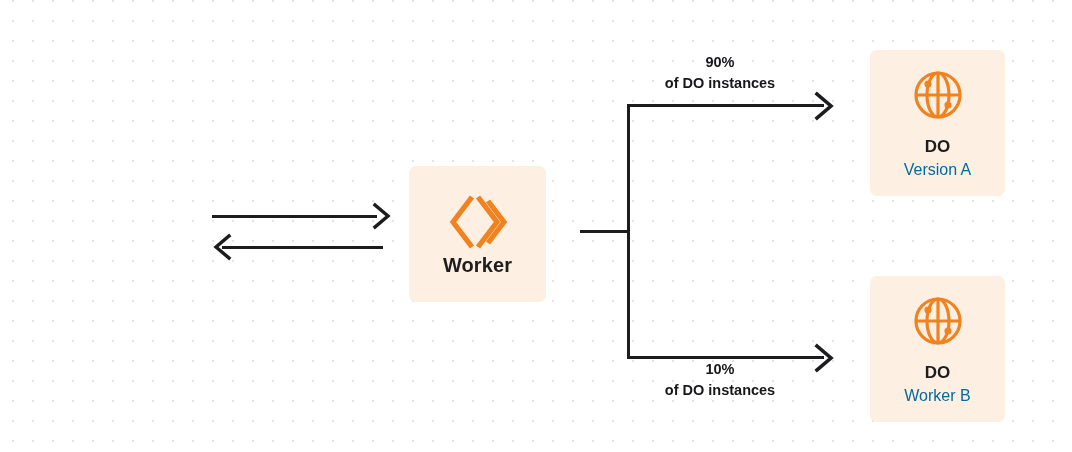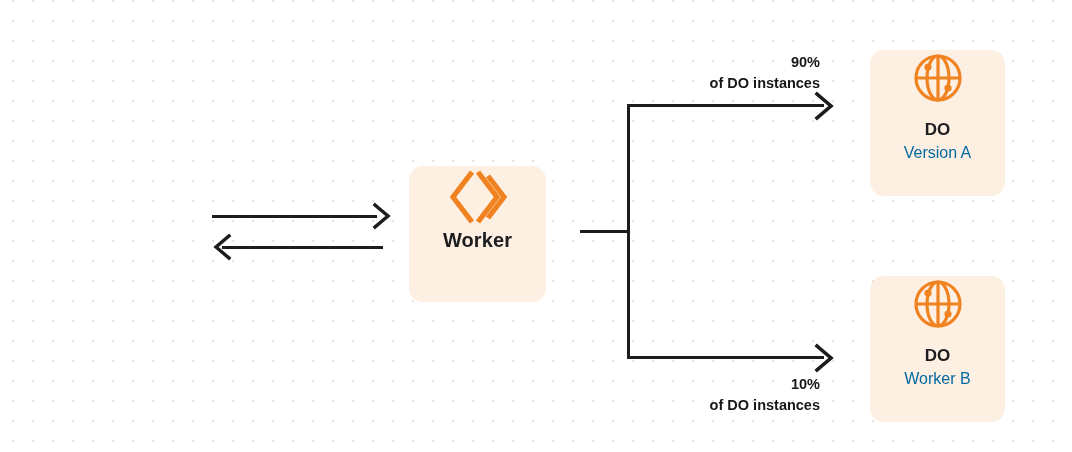--- a/index.html
+++ b/index.html
@@ -21,24 +21,25 @@
     background-color: #ffffff;
     background-image: radial-gradient(circle, #e3e3e6 1.1px, transparent 1.2px);
     background-size: 20px 20px;
     background-position: 3px 11px;
   }
 
   
   .node {
     position: absolute;
     box-sizing: border-box;
-    border-radius: 14px;
+    border-radius: 7px;
     display: flex;
     flex-direction: column;
     align-items: center;
+    justify-content: center;
   }
 
   .node-label {
     font-weight: bold;
     color: #1d1d1f;
     letter-spacing: 0.1px;
   }
 
   .node-sublabel {
     color: #0369a1;
@@ -103,21 +104,21 @@
 
   
   .chev {
     position: absolute;
     overflow: visible;
   }
 
   
   .edge-label {
     position: absolute;
-    text-align: right;
+    text-align: center;
     font-size: 14.5px;
     font-weight: bold;
     color: #17171a;
     line-height: 1.45;
     white-space: nowrap;
   }
   .edge-label .pct { display: block; }
   .edge-label .desc { display: block; }
 </style>
 </head>
@@ -160,21 +161,21 @@
   <div class="line h-line" style="left:627px; top:356px; width:197px;"></div>
   <svg class="chev" style="left:812px; top:344px;" width="28" height="28" viewBox="0 0 28 28">
     <polyline points="5,2 19,14 5,26" fill="none" stroke="#1c1c1e" stroke-width="3.6" stroke-linecap="square" stroke-linejoin="miter"></polyline>
   </svg>
 
   <div class="edge-label" style="left:620px; top:52px; width:200px;">
     <span class="pct">90%</span>
     <span class="desc">of DO instances</span>
   </div>
 
-  <div class="edge-label" style="left:620px; top:374px; width:200px;">
+  <div class="edge-label" style="left:620px; top:359px; width:200px;">
     <span class="pct">10%</span>
     <span class="desc">of DO instances</span>
   </div>
 
   <div class="node do-node" id="do-a-node">
     <svg class="globe-icon" width="56" height="56" viewBox="0 0 56 56">
       <g fill="none" stroke="#f0821f" stroke-width="3.2">
         <circle cx="28" cy="28" r="22"></circle>
         <line x1="6" y1="28" x2="50" y2="28"></line>
         <line x1="28" y1="6" x2="28" y2="50"></line>

